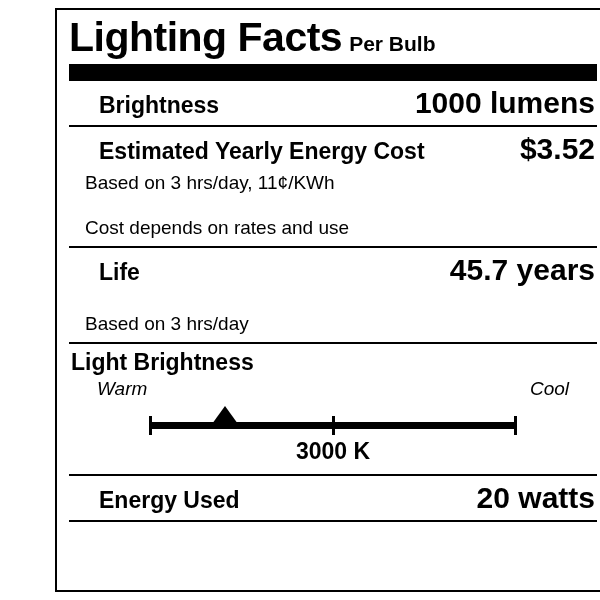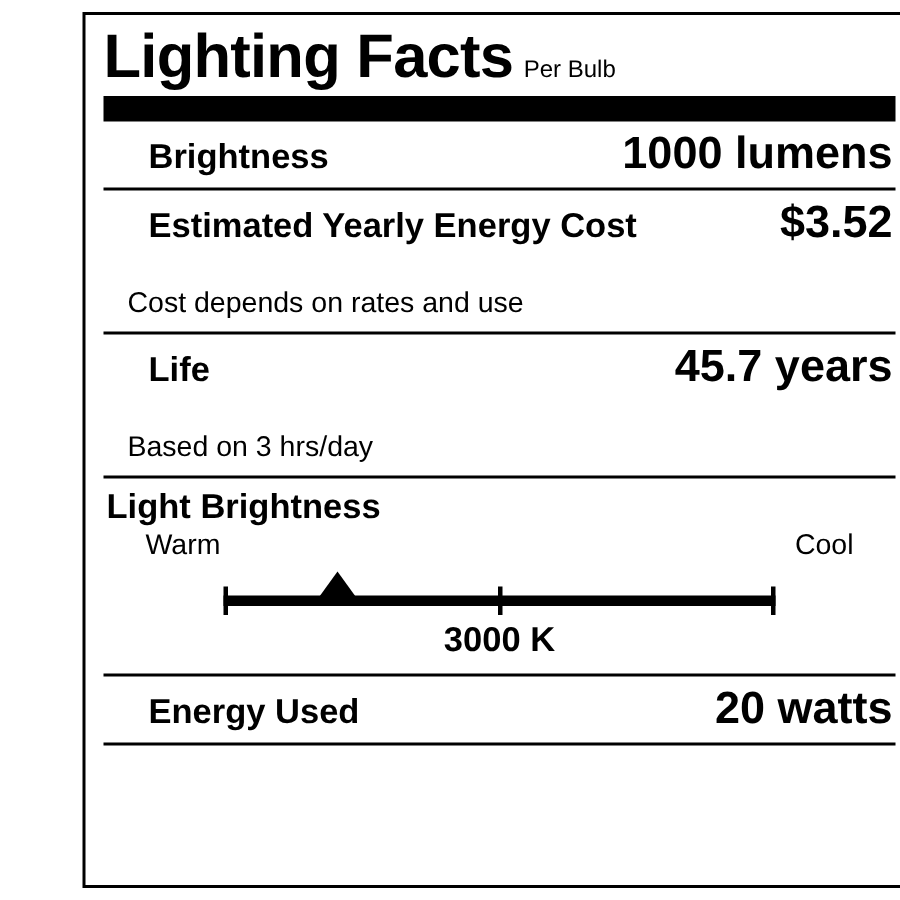--- a/index.html
+++ b/index.html
@@ -32,23 +32,23 @@
     align-items: baseline;
     padding: 0 2px;
   }
   .title {
     font-size: 41px;
     font-weight: bold;
     letter-spacing: -0.5px;
     line-height: 1.05;
   }
   .title-sub {
-    font-size: 16px;
+    font-size: 21px;
     margin-left: 7px;
-    font-weight: normal;
+    font-weight: bold;
   }
   .blackbar {
     height: 17px;
     background: #000000;
     margin: 5px 2px 0 2px;
   }
   .rule {
     height: 2px;
     background: #000000;
     margin: 0 2px;
@@ -86,20 +86,21 @@
   .scale-wrap {
     position: relative;
     margin: 2px 4px 0 4px;
     height: 96px;
   }
   .scale-ends {
     display: flex;
     justify-content: space-between;
     padding: 0 26px;
     font-size: 19px;
+    font-style: italic;
   }
   .scale-bar {
     position: absolute;
     left: 78px;
     right: 78px;
     top: 44px;
     height: 7px;
     background: #000000;
   }
   .tick {
@@ -147,20 +148,21 @@
       <div class="lbl">Brightness</div>
       <div class="val">1000 lumens</div>
     </div>
 
     <div class="rule"></div>
 
     <div class="row">
       <div class="lbl">Estimated Yearly Energy Cost</div>
       <div class="val">$3.52</div>
     </div>
+    <div class="subline">Based on 3 hrs/day, 11¢/KWh</div>
     <div class="subline section-pad-bottom">Cost depends on rates and use</div>
 
     <div class="rule"></div>
 
     <div class="row">
       <div class="lbl">Life</div>
       <div class="val">45.7 years</div>
     </div>
     <div class="subline section-pad-bottom">Based on 3 hrs/day</div>
 

